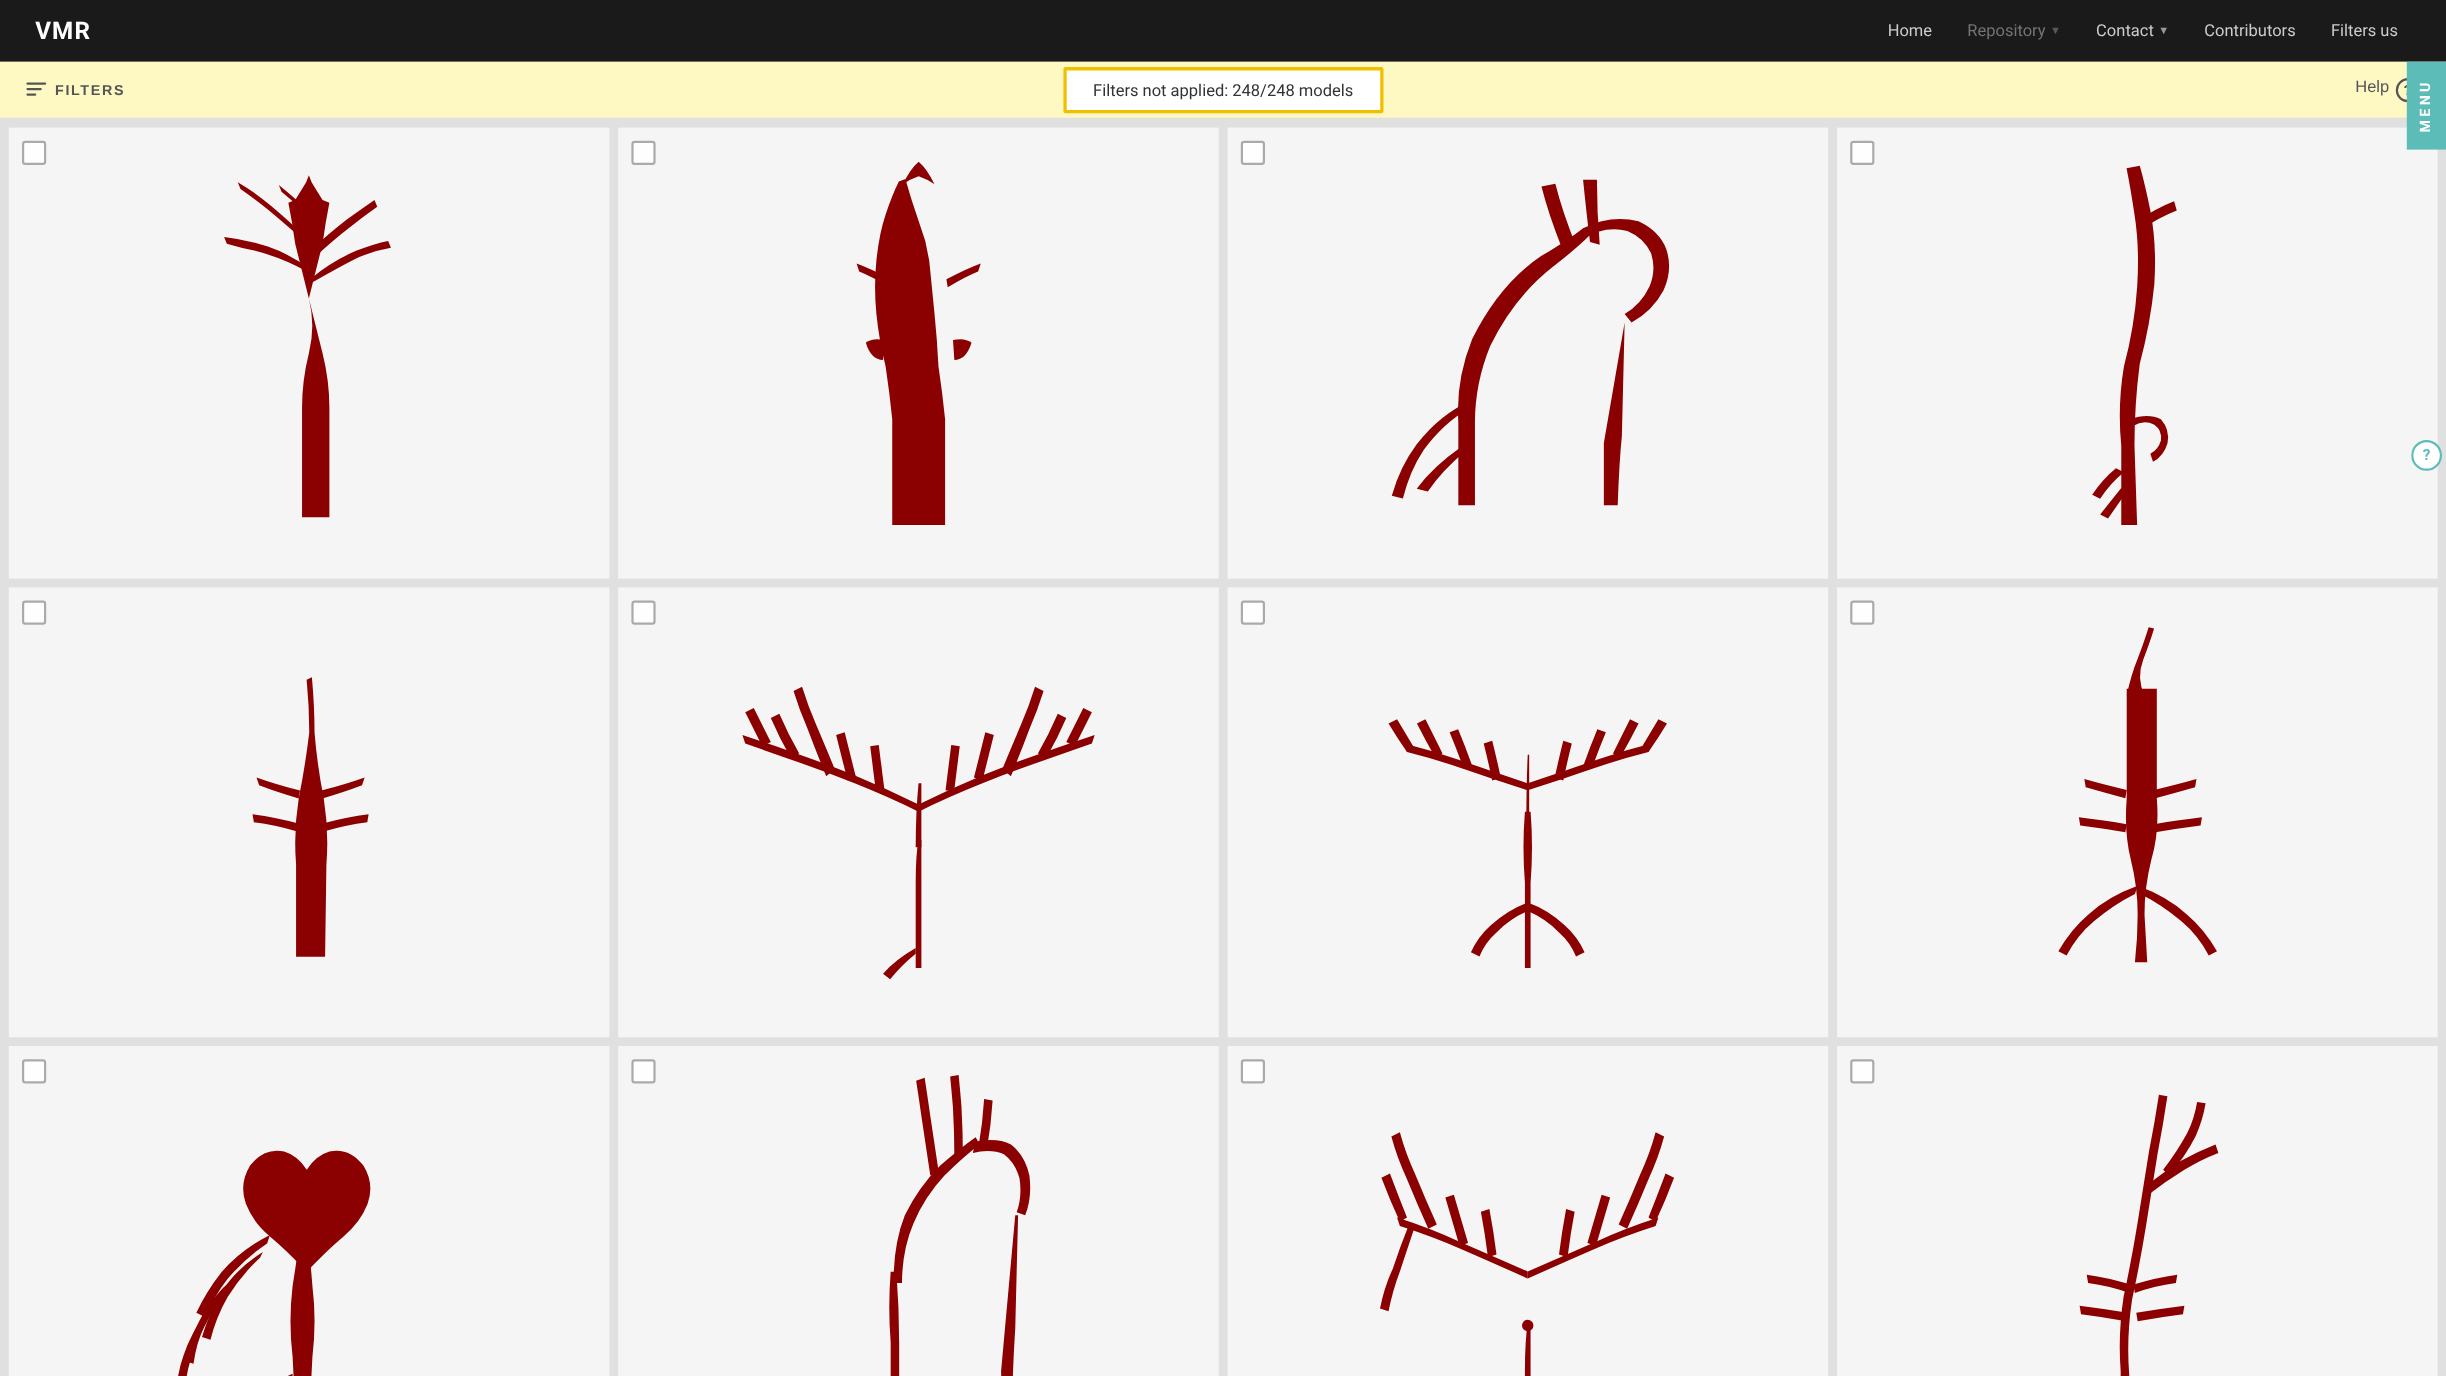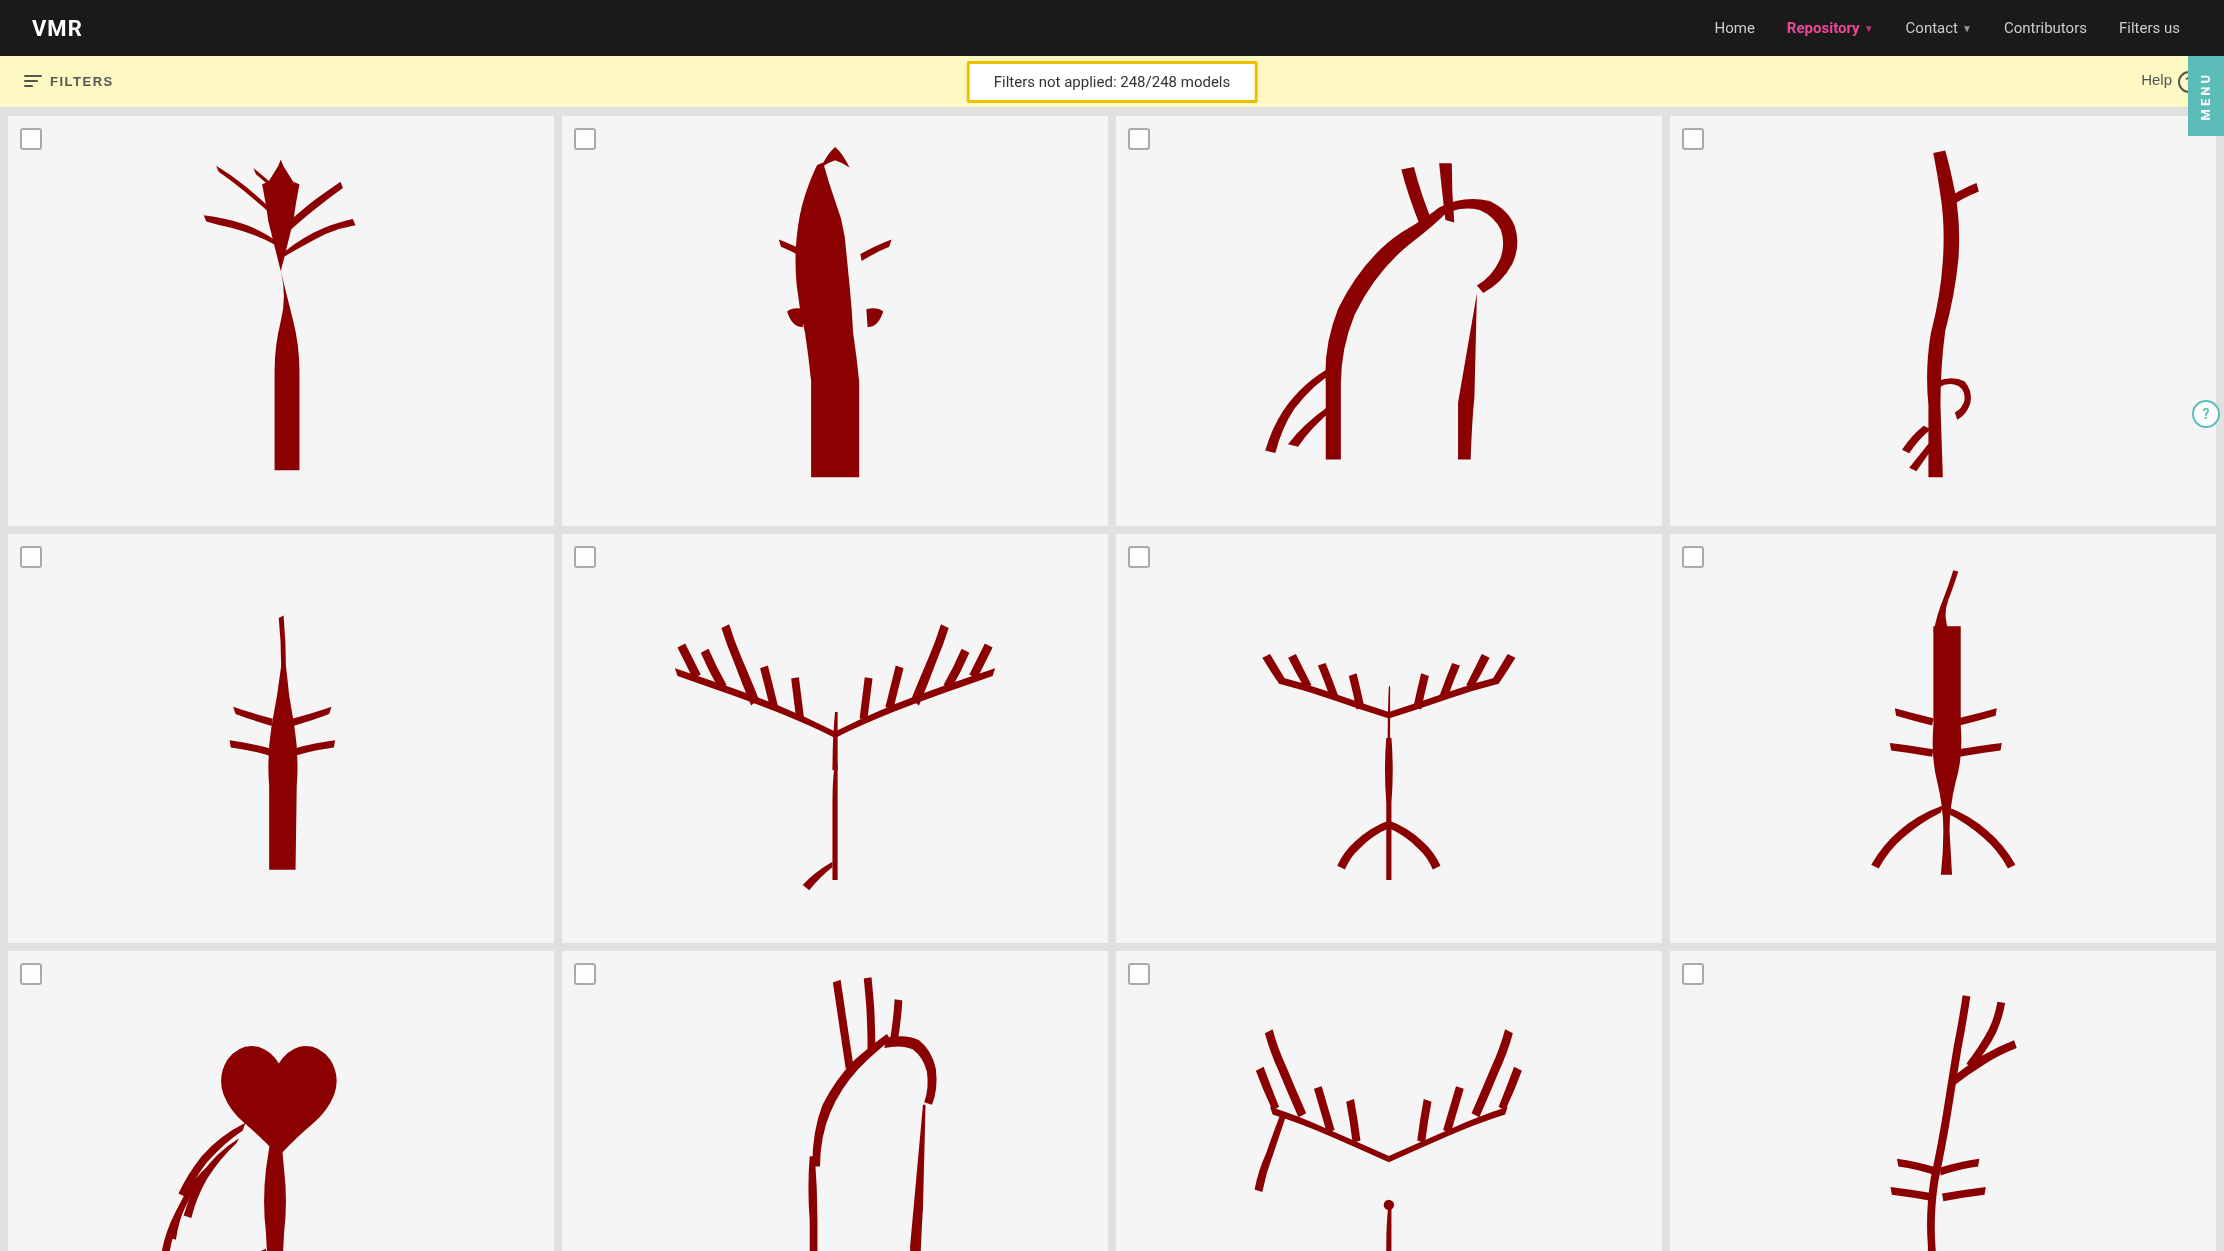--- a/index.html
+++ b/index.html
@@ -31,21 +31,21 @@
       color: #ccc;
       text-decoration: none;
       font-size: 15px;
       padding: 8px 12px;
       border-radius: 4px;
       cursor: pointer;
       display: flex;
       align-items: center;
       gap: 4px;
     }
-    .nav-link.active { color: #ec4899; font-weight: 700; }
+    .nav-link.active { color: #737373; font-weight: 400; }
     .nav-link .caret {
       font-size: 10px;
       opacity: 0.7;
     }
 
     
     .filter-bar {
       background: #fef9c3;
       display: flex;
       align-items: center;

